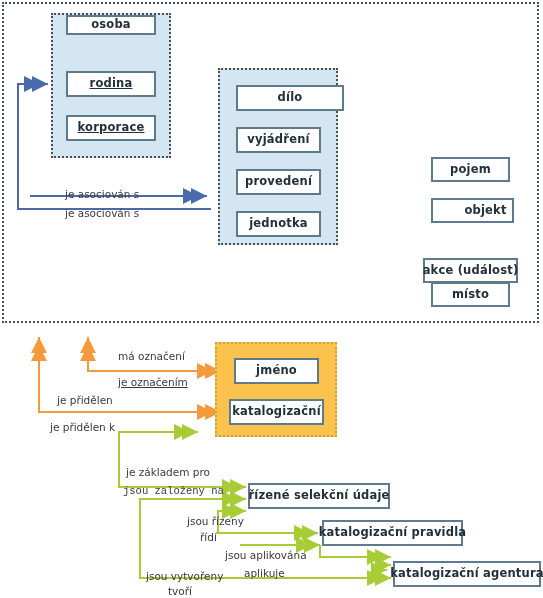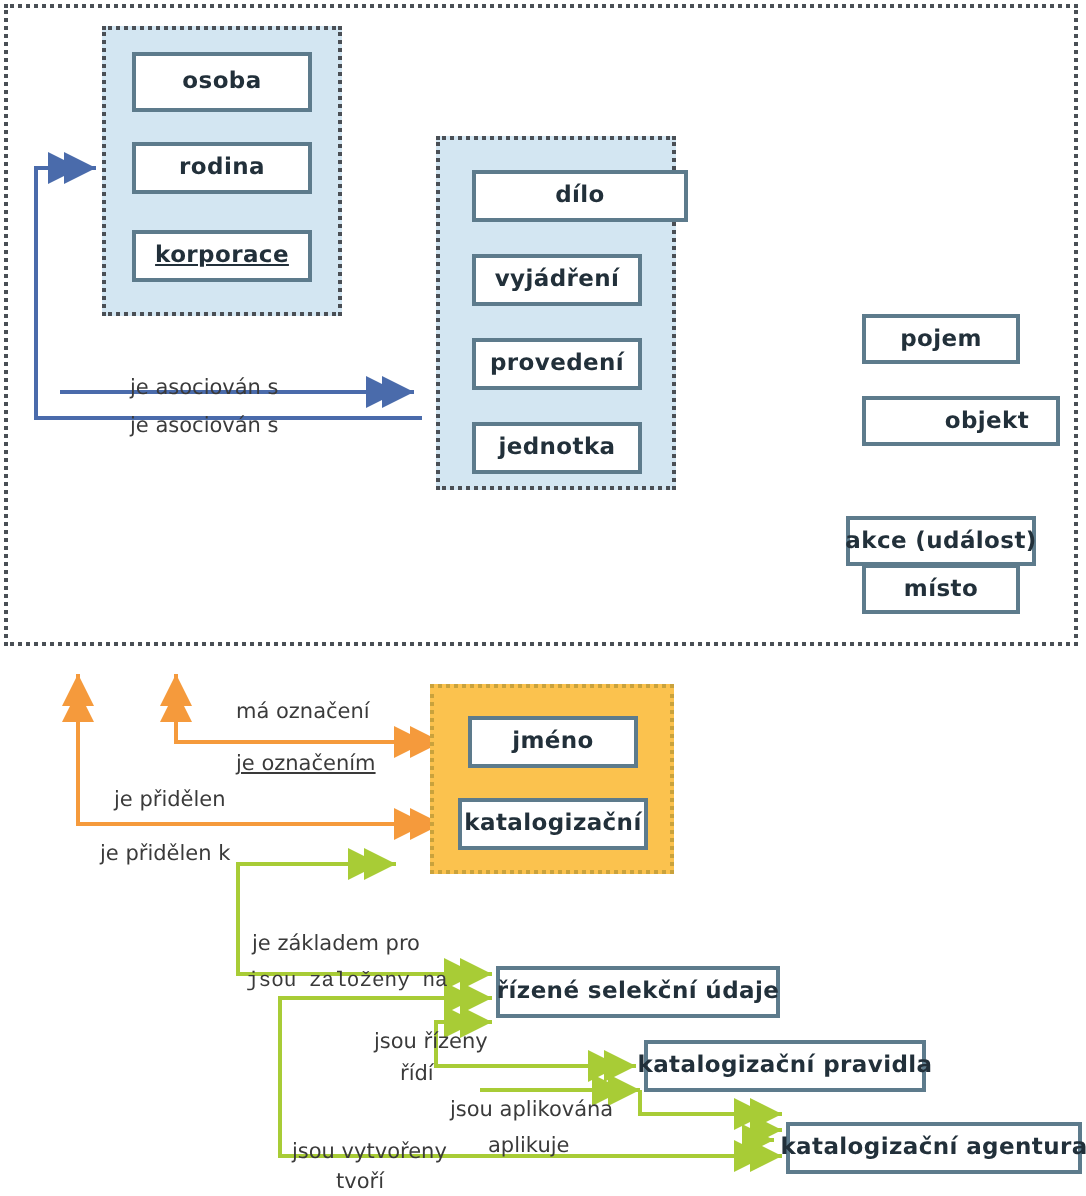--- a/index.html
+++ b/index.html
@@ -160,33 +160,33 @@
       </g>
 
       <g stroke="#a8cc36">
         <path d="M383,570 L387,570" marker-end="url(#ahGreen)"></path>
       </g>
     </g>
   </svg>
 
   <div class="group-blue" style="left:51px;top:13px;width:120px;height:145px;"></div>
 
-  <div class="ebox" style="left:66px;top:26px;width:90px;height:30px;">osoba</div>
-  <div class="ebox" style="left:66px;top:71px;width:90px;height:26px;">rodina</div>
+  <div class="ebox" style="left:66px;top:15px;width:90px;height:20px;">osoba</div>
+  <div class="ebox" style="left:66px;top:71px;width:90px;height:26px;text-decoration:underline;">rodina</div>
   <div class="ebox" style="left:66px;top:115px;width:90px;height:26px;text-decoration:underline;">korporace</div>
 
   <div class="group-blue" style="left:218px;top:68px;width:120px;height:177px;"></div>
 
   <div class="ebox" style="left:236px;top:85px;width:108px;height:26px;">dílo</div>
   <div class="ebox" style="left:236px;top:127px;width:85px;height:26px;">vyjádření</div>
   <div class="ebox" style="left:236px;top:169px;width:85px;height:26px;">provedení</div>
   <div class="ebox" style="left:236px;top:211px;width:85px;height:26px;">jednotka</div>
 
   <div class="ebox" style="left:431px;top:157px;width:79px;height:25px;">pojem</div>
-  <div class="ebox" style="left:431px;top:198px;width:99px;height:25px;padding-left:26px;">objekt</div>
+  <div class="ebox" style="left:431px;top:198px;width:83px;height:25px;padding-left:26px;">objekt</div>
   <div class="ebox" style="left:423px;top:241px;width:95px;height:25px;margin-top:17px;">akce (událost)</div>
   <div class="ebox" style="left:431px;top:282px;width:79px;height:25px;">místo</div>
 
   <div class="group-orange" style="left:215px;top:342px;width:122px;height:95px;"></div>
 
   <div class="ebox" style="left:234px;top:358px;width:85px;height:26px;">jméno</div>
   <div class="ebox" style="left:229px;top:399px;width:95px;height:26px;">katalogizační</div>
 
   <div class="ebox" style="left:248px;top:483px;width:142px;height:26px;">řízené selekční údaje</div>
   <div class="ebox" style="left:322px;top:520px;width:141px;height:26px;">katalogizační pravidla</div>

